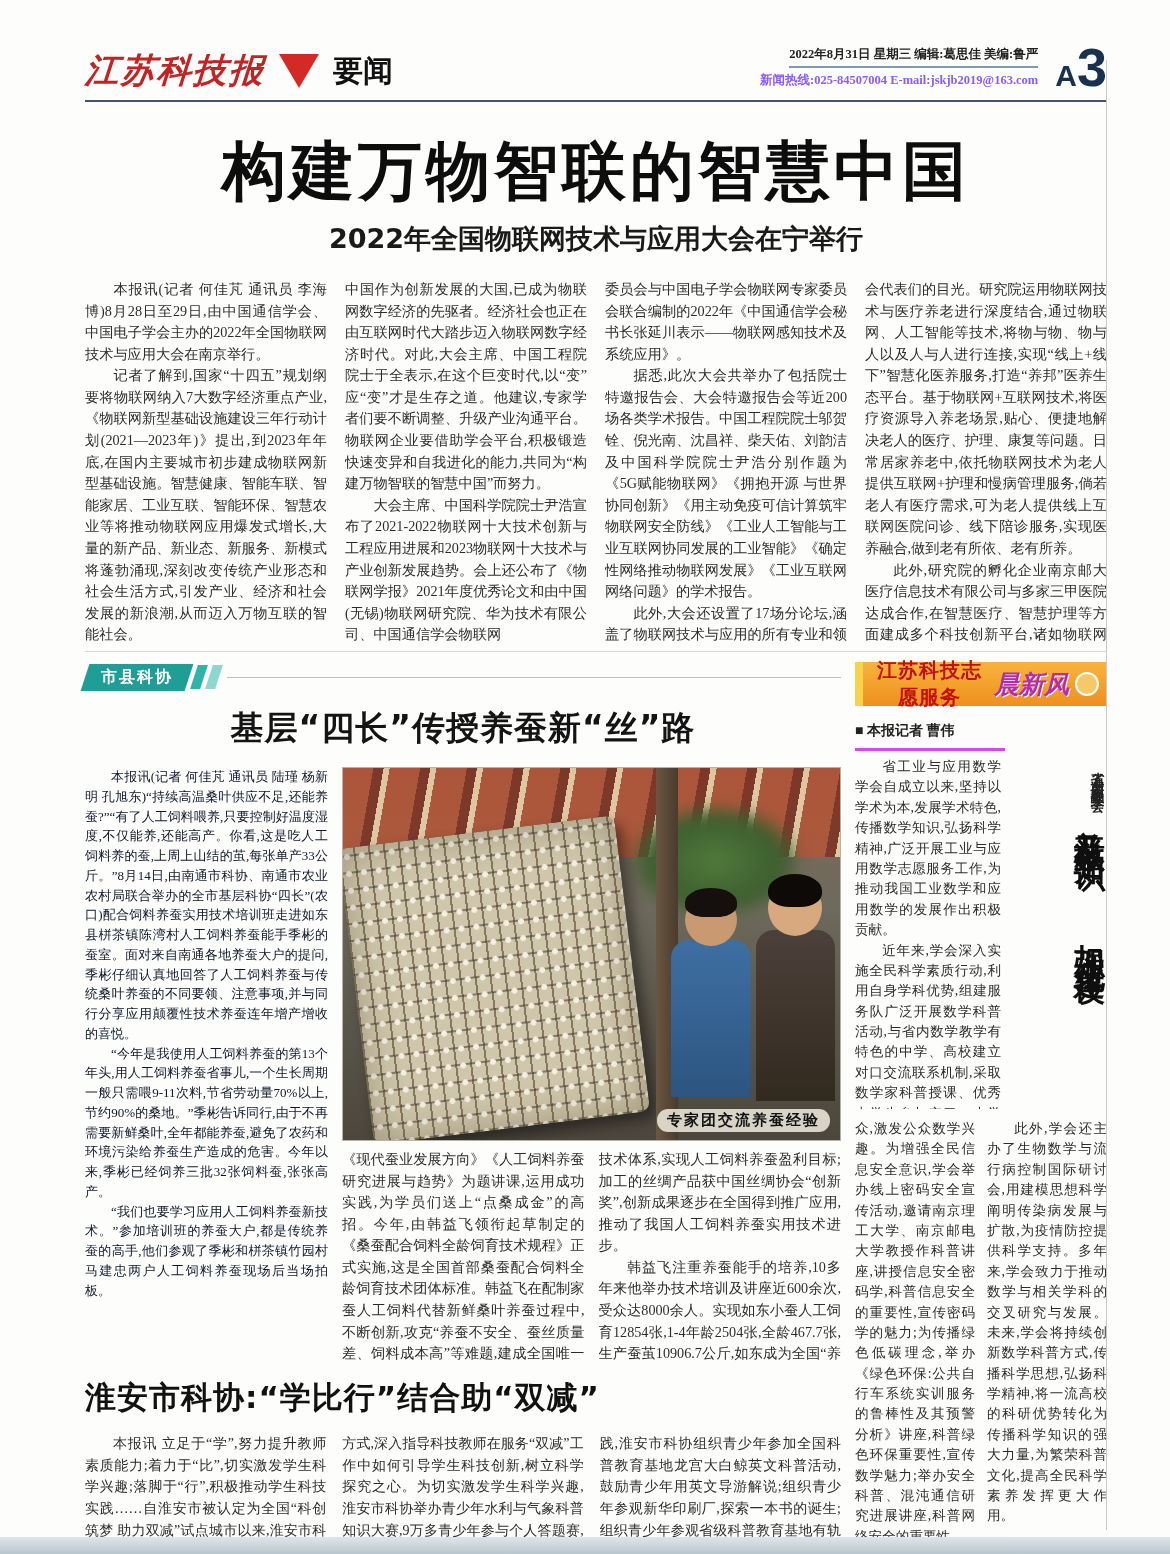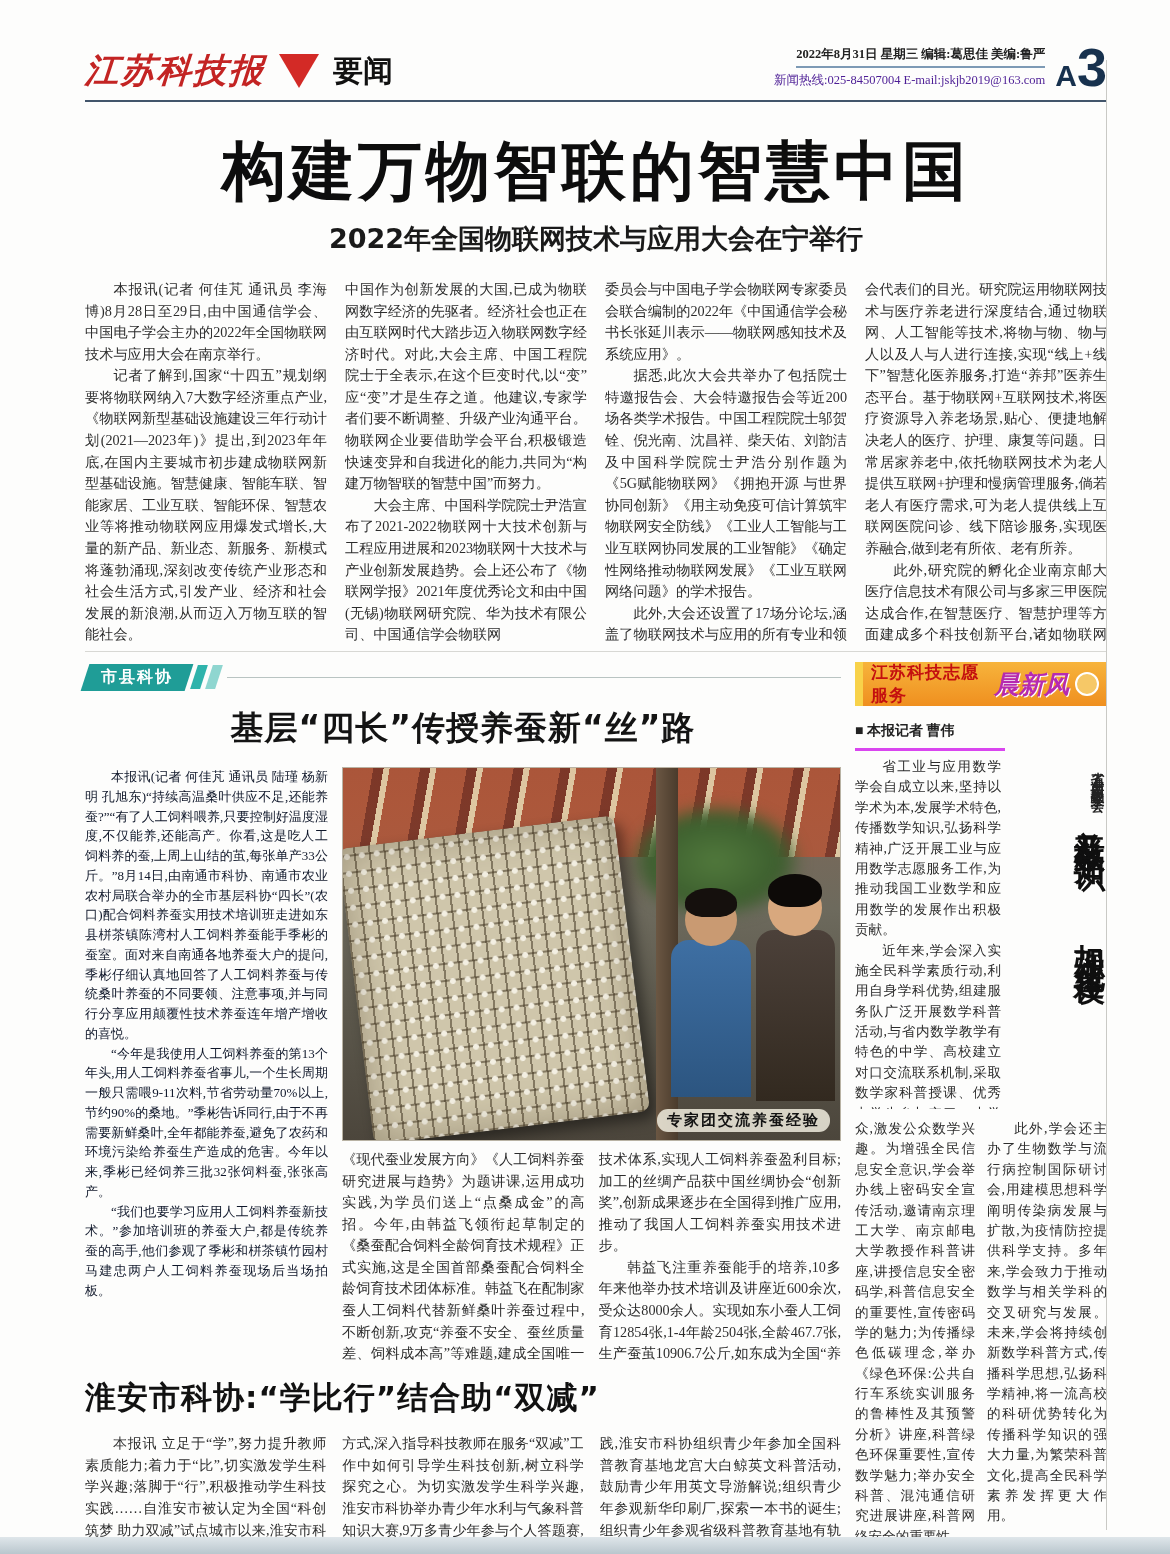--- a/index.html
+++ b/index.html
@@ -8,24 +8,24 @@
   #page::after{content:"";position:absolute;top:60px;bottom:24px;left:1106px;width:1px;background:#c9c9c5;}
   .bottom-strip{position:absolute;left:0;right:0;bottom:0;height:17px;background:linear-gradient(180deg,#dfe6ea,#b9c6cd);}
   .inner{position:absolute;left:85px;top:40px;width:1022px;}
 
   
   .hdr{display:flex;align-items:flex-end;justify-content:space-between;border-bottom:2px solid #42556b;padding-bottom:6px;}
   .hdr-left{display:flex;align-items:center;gap:14px;}
   .masthead{color:#c32423;font-size:34px;font-weight:900;font-style:italic;font-family:"DejaVu Serif",serif;letter-spacing:2px;transform:skewX(-4deg);}
   .tri{width:0;height:0;border-left:20px solid transparent;border-right:20px solid transparent;border-top:34px solid #d32a26;}
   .section-label{font-size:30px;font-weight:900;color:#111;font-family:"DejaVu Sans",sans-serif;}
-  .hdr-right{text-align:right;display:flex;align-items:center;gap:10px;}
+  .hdr-right{text-align:right;display:flex;align-items:center;gap:17px;}
   .hdr-lines{display:flex;flex-direction:column;gap:4px;align-items:flex-end;}
   .dateline{font-size:12.5px;color:#222;font-weight:600;border-bottom:2px solid #7d9ab5;padding-bottom:3px;}
-  .hotline{font-size:12.5px;color:#4c1d95;font-weight:400;}
+  .hotline{font-size:12.5px;color:#8b5cf6;font-weight:700;}
   .pageno{color:#17314e;font-family:Liberation Sans, sans-serif;line-height:1;white-space:nowrap;}
   .pageno .pl{font-size:30px;font-weight:700;}
   .pageno .pd{font-size:54px;font-weight:900;}
 
   
   .headline{margin:26px 0 6px;text-align:center;font-family:"DejaVu Sans",sans-serif;font-size:64px;font-weight:900;letter-spacing:4px;color:#0d0d0d;}
   .subhead{text-align:center;font-size:27px;font-weight:600;color:#1a1a1a;font-family:"DejaVu Sans",sans-serif;margin-bottom:22px;}
   .lead-cols{display:flex;gap:18px;height:368px;overflow:hidden;border-bottom:1px solid #d8d8d4;padding-bottom:4px;}
   .lead-col{flex:1 1 0;font-size:14.2px;line-height:1.52;color:#2c2c2c;text-align:justify;overflow:hidden;}
   .para{margin:0;text-indent:2em;}
@@ -80,21 +80,21 @@
   .silk-lower .col{flex:1 1 0;font-size:14.2px;line-height:1.52;color:#2c2c2c;text-align:justify;overflow:hidden;}
 
   .bottom-art{margin-top:16px;}
   .bottom-title{font-family:"DejaVu Sans",sans-serif;font-size:31px;font-weight:900;color:#111;margin:6px 0 14px;letter-spacing:1px;}
   .bottom-cols{display:flex;gap:16px;height:196px;overflow:hidden;}
   .bottom-col{flex:1 1 0;font-size:14px;line-height:1.55;color:#2c2c2c;text-align:justify;overflow:hidden;}
 
   
   .banner{display:flex;align-items:center;height:44px;background:linear-gradient(180deg,#f7b43c,#ef8f1f);
     border-left:8px solid #f8d24a;padding:0 8px;gap:6px;}
-  .banner-left{color:#c40f0f;font-weight:900;font-size:17px;font-family:Liberation Serif, serif;letter-spacing:1px;}
+  .banner-left{color:#c40f0f;font-weight:900;font-size:20px;font-family:Liberation Serif, serif;letter-spacing:1px;text-align:center;}
   .banner-right{color:#b62ab0;font-weight:900;font-size:25px;font-style:italic;font-family:"DejaVu Serif",serif;
     text-shadow:1px 1px 0 #fff;white-space:nowrap;}
   .banner-seal{width:20px;height:20px;border-radius:50%;background:#f6c867;border:2px solid #fff;flex:0 0 auto;}
   .reporter{font-size:14px;font-weight:800;color:#222;margin:16px 0 6px;border-bottom:3px solid #d946ef;
     padding-bottom:8px;width:150px;}
   .sb-top{display:flex;gap:10px;margin-top:6px;height:352px;overflow:hidden;}
   .sb-text{flex:0 0 146px;font-size:13.6px;line-height:1.5;color:#2c2c2c;text-align:justify;overflow:hidden;}
   .vtitle{flex:1 1 auto;writing-mode:vertical-rl;display:flex;gap:6px;padding-top:4px;}
   .vkicker{font-size:13.5px;font-weight:700;color:#222;letter-spacing:3px;font-family:"DejaVu Sans",sans-serif;}
   .vbig{font-size:31px;font-weight:900;color:#0f0f0f;font-family:"DejaVu Sans",sans-serif;letter-spacing:6px;line-height:1.1;}

